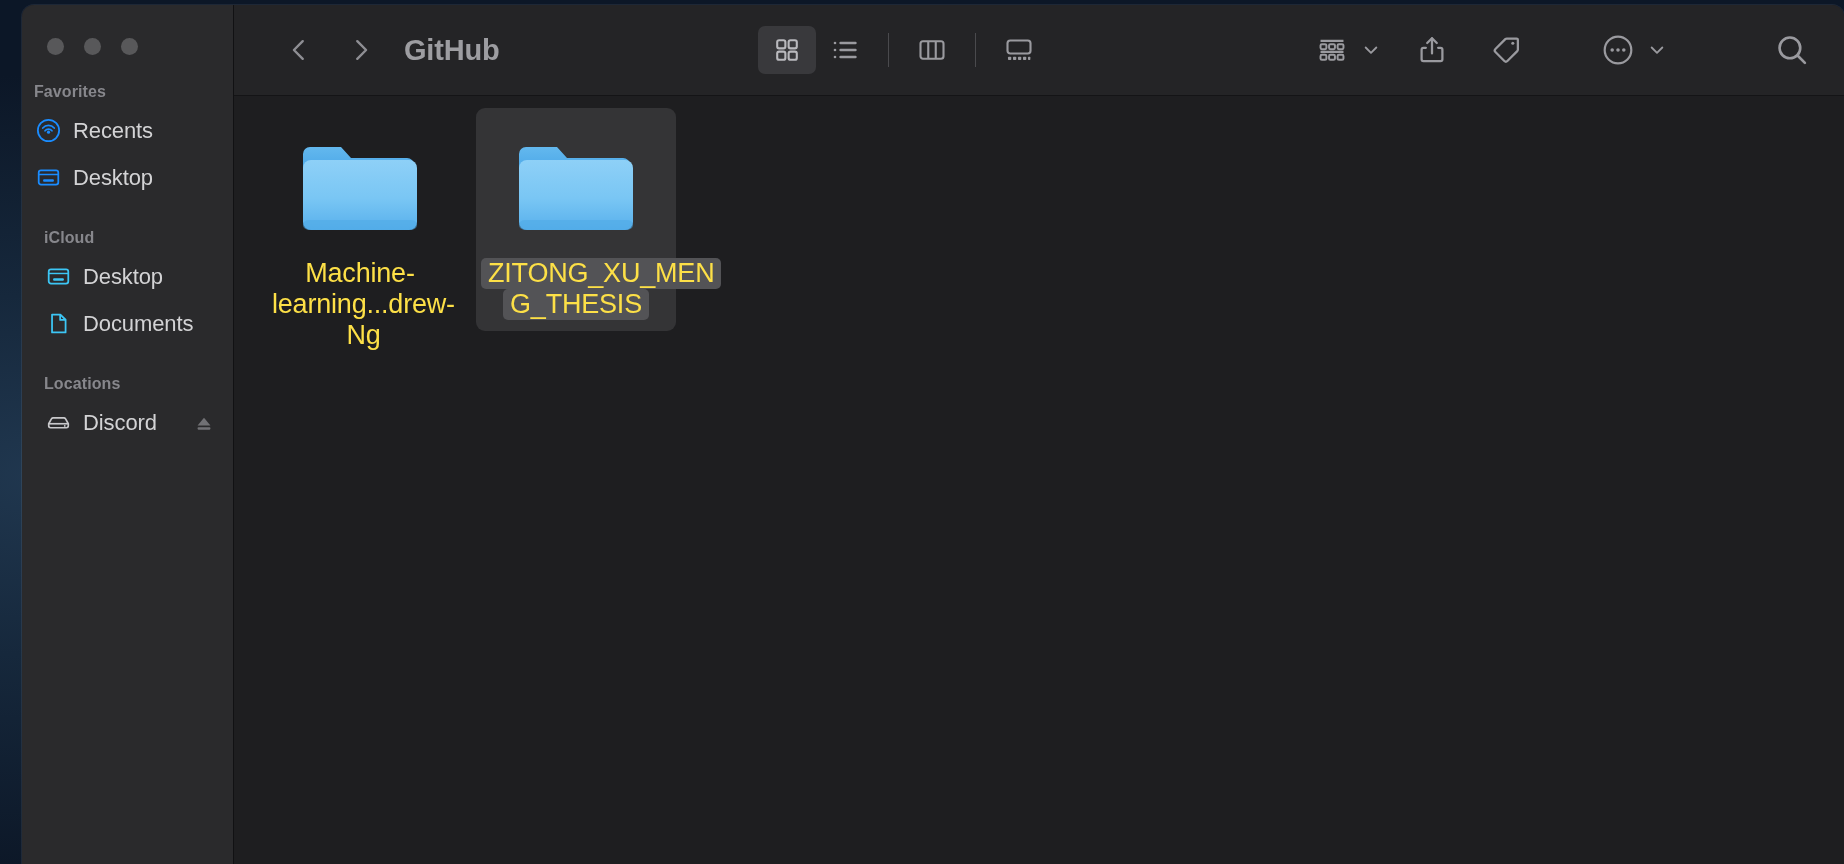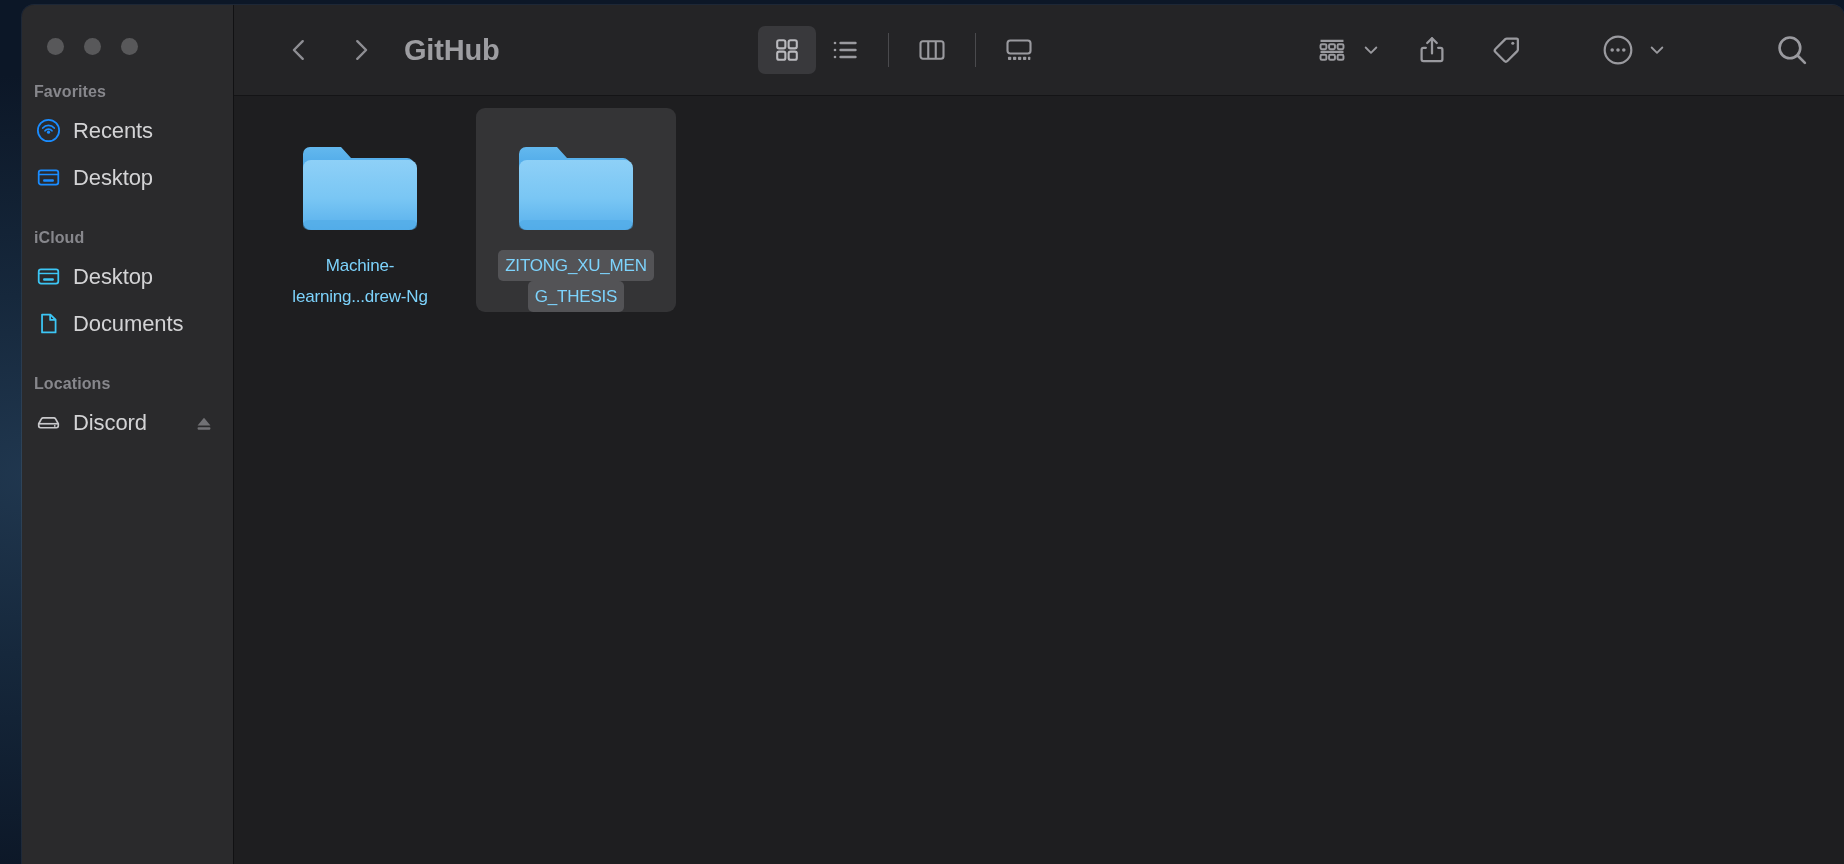--- a/index.html
+++ b/index.html
@@ -44,21 +44,21 @@
     border-right: 1px solid #111113;
   }
 
   .side-group-title {
     color: #87878c;
     font-size: 16px;
     font-weight: 700;
     letter-spacing: 0.1px;
     padding: 0 0 6px 12px;
   }
-  .side-group + .side-group { margin-top: 28px; }
+  .side-group + .side-group { margin-top: 28px; padding-left: 10px; }
 
   .side-item {
     display: flex;
     align-items: center;
     height: 47px;
     padding-left: 14px;
     gap: 12px;
     position: relative;
   }
   .side-item .ic {
@@ -163,32 +163,32 @@
     gap: 16px;
   }
   .item {
     width: 200px;
     display: flex;
     flex-direction: column;
     align-items: center;
     padding-top: 6px;
     border-radius: 9px;
   }
-  .item.selected { background: #343436; padding-bottom: 0; }
+  .item.selected { background: #343436; padding-bottom: 11px; }
 
   .folder-wrap {
     width: 146px; height: 124px;
     display: flex; align-items: flex-end; justify-content: center;
   }
 
   .name {
-    margin-top: 12px;
-    font-size: 17px;
+    margin-top: 20px;
+    font-size: 27px;
     line-height: 31px;
-    color: #7dd3fc;
+    color: #fde047;
     text-align: center;
     max-width: 190px;
     letter-spacing: -0.2px;
   }
   .name span.l {
     display: inline-block;
     padding: 0 7px;
     border-radius: 5px;
   }
   .item.selected .name span.l { background: #535356; }

